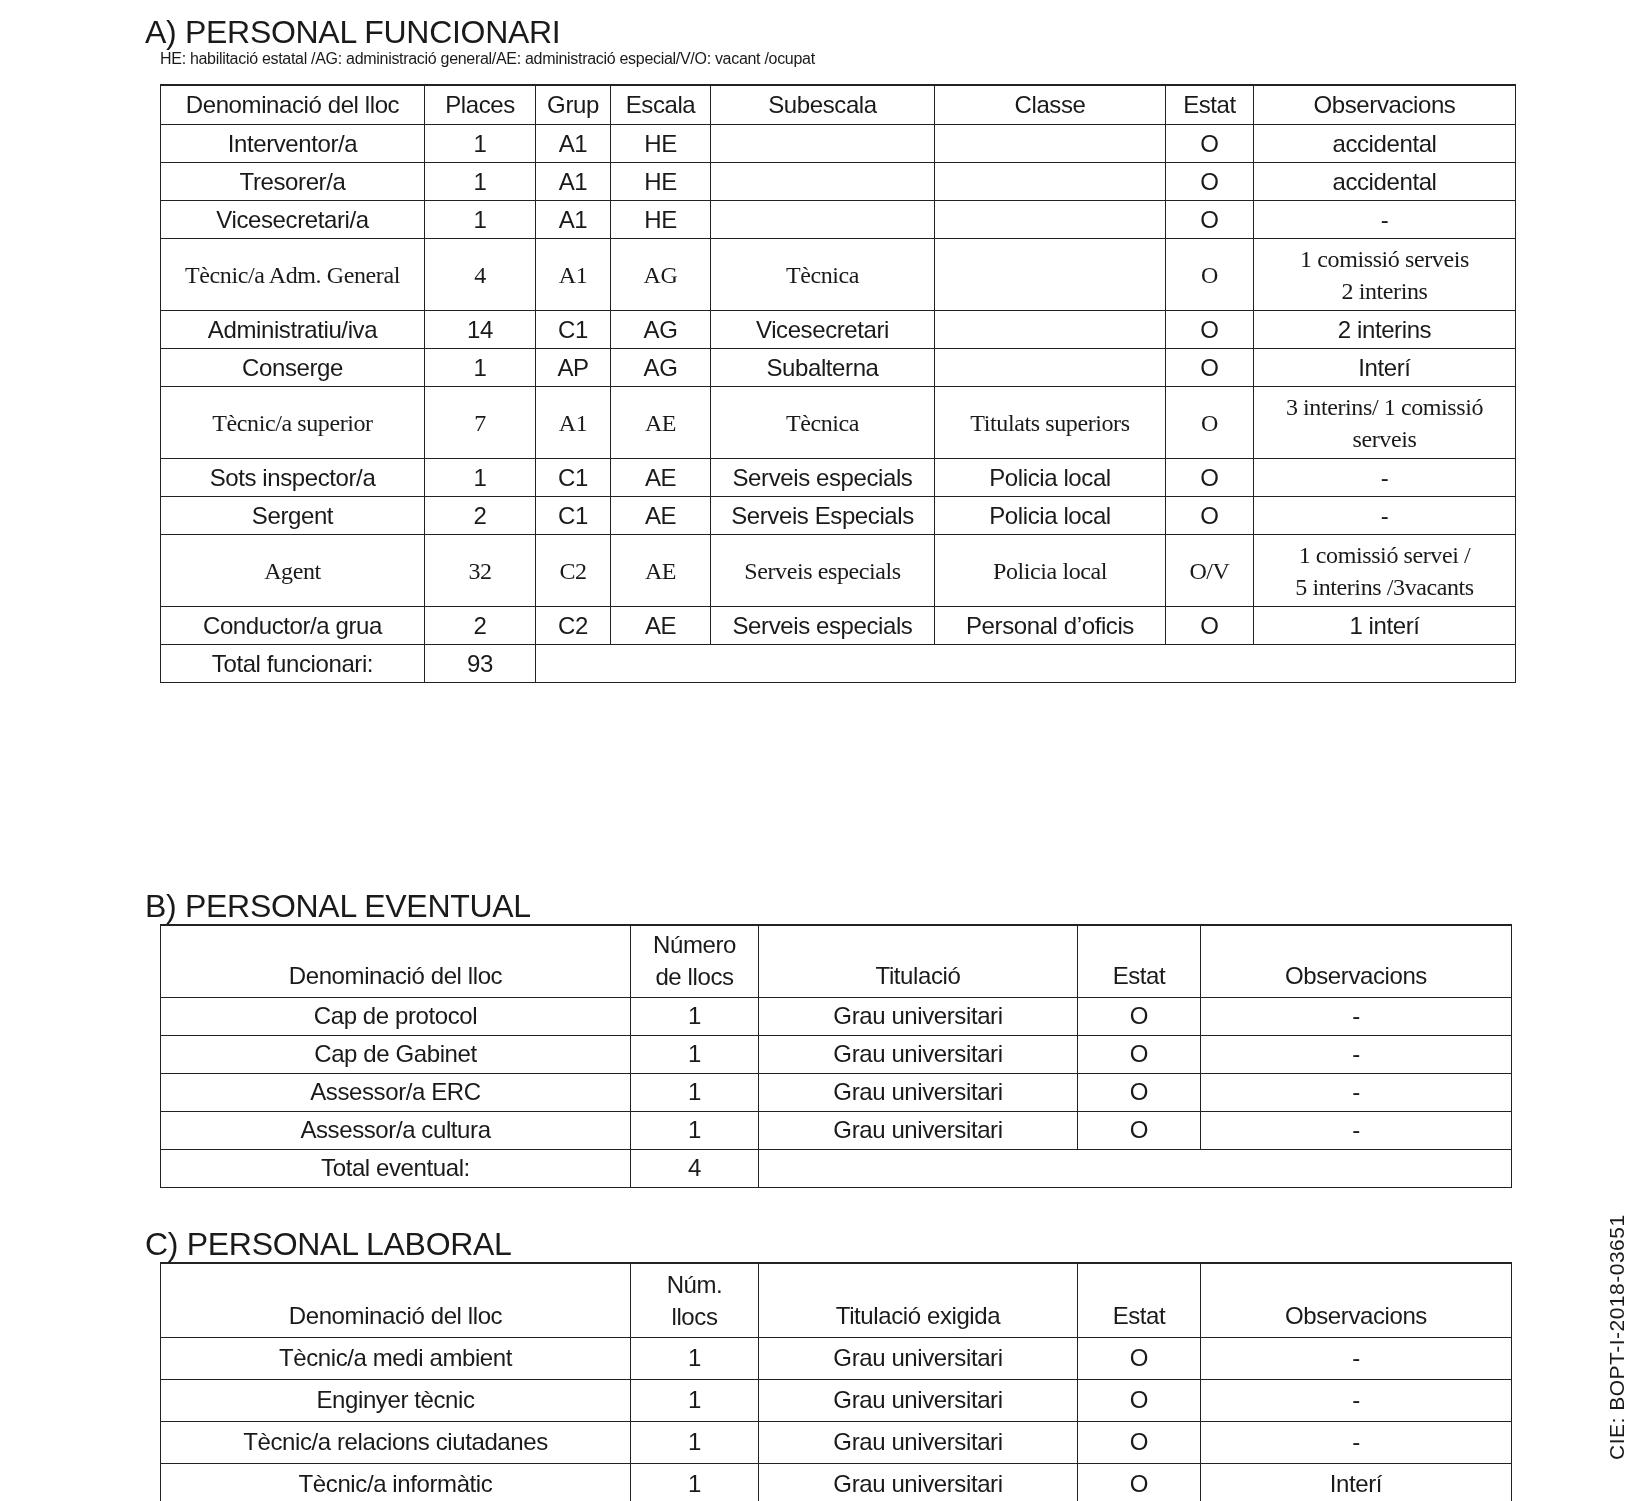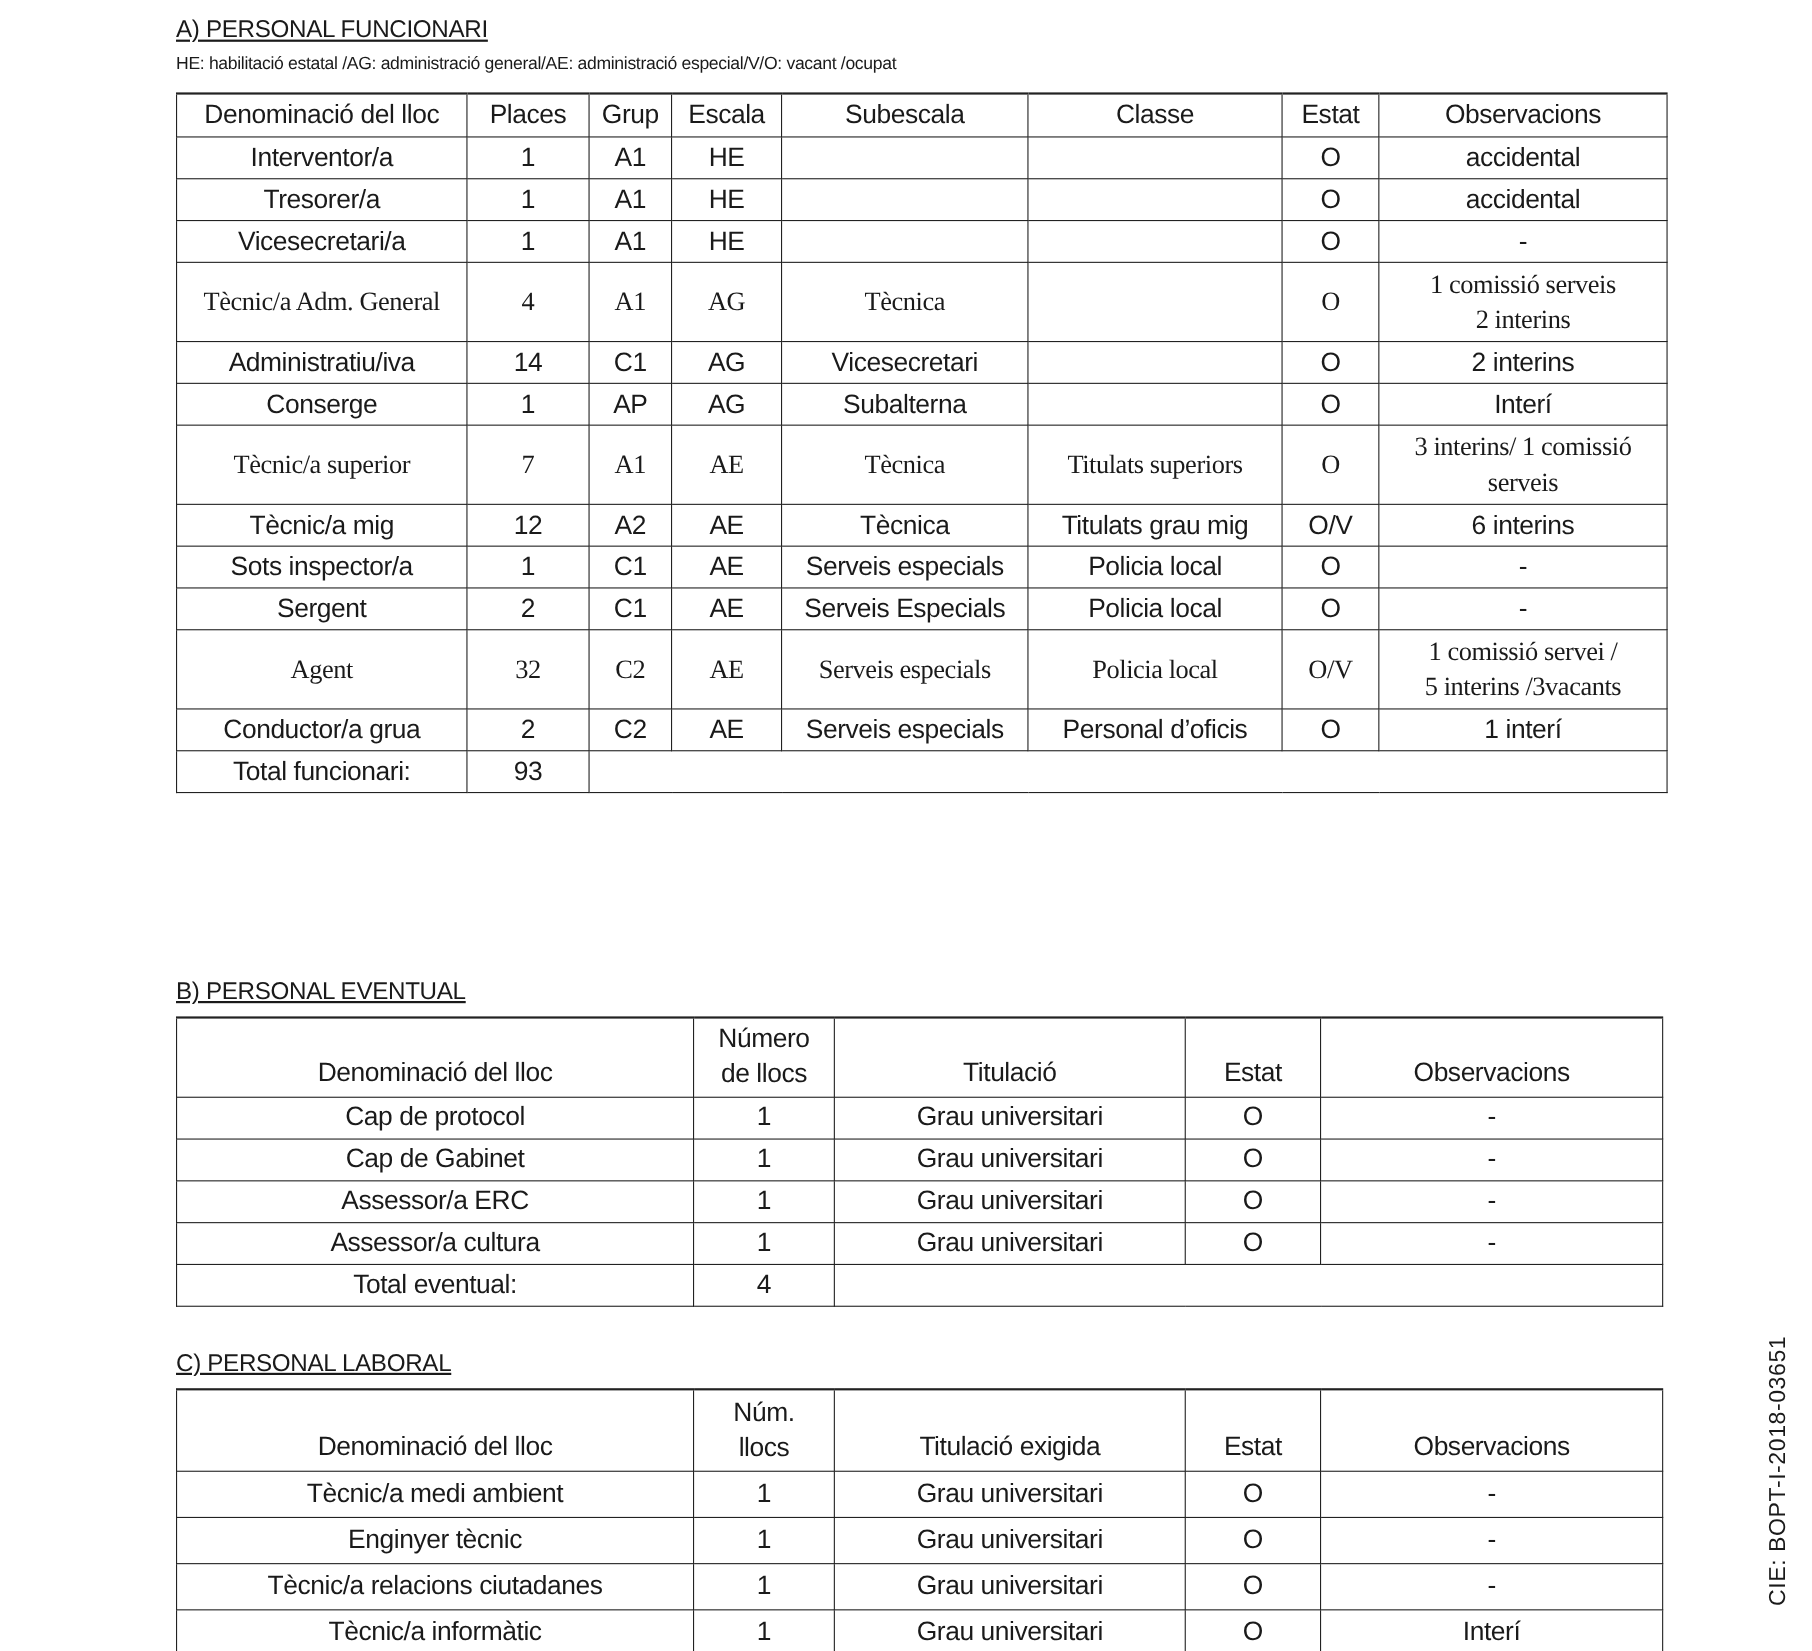--- a/index.html
+++ b/index.html
@@ -1,18 +1,18 @@
 <!DOCTYPE html>
 <html><head>
 <meta charset="utf-8">
 <style>
   html, body { margin:0; padding:0; background:#ffffff; }
   body { width:1647px; height:1501px; position:relative; overflow:hidden;
          font-family:"Liberation Sans", sans-serif; color:#1a1a1a; }
-  .sec-title { position:absolute; left:160px; font-size:22px; letter-spacing:-0.3px; white-space:nowrap;text-decoration:underline; }
+  .sec-title { position:absolute; left:145px; font-size:32px; letter-spacing:-0.3px; white-space:nowrap; }
   .legend { position:absolute; left:160px; top:50px; font-size:16px; letter-spacing:-0.3px; white-space:nowrap; }
   table { position:absolute; border-collapse:collapse; table-layout:fixed; }
   td, th { border:1.5px solid #222; font-weight:normal; font-size:24px; letter-spacing:-0.4px;
            padding:0 10px; line-height:34px; vertical-align:middle; }
   .c { text-align:center; }
   .l { text-align:center;margin-left:17px; }
   #tblA { left:160px; top:84px; width:1355px; }
   #tblA tr { height:38px; }
   #tblA tr.tall { height:72px;font-family:Liberation Serif, serif; }
   #tblA th { border-top:2.5px solid #222; height:38px; }
@@ -121,30 +121,20 @@
         <td class="l">Tècnic/a superior</td>
         <td class="c">7</td>
         <td class="c">A1</td>
         <td class="c">AE</td>
         <td class="c">Tècnica</td>
         <td class="l">Titulats superiors</td>
         <td class="c">O</td>
         <td class="c ml"><span>3 interins/ 1 comissió</span><br><span>serveis</span></td>
       </tr>
       <tr>
-        <td class="l">Tècnic/a mig</td>
-        <td class="c">12</td>
-        <td class="c">A2</td>
-        <td class="c">AE</td>
-        <td class="c">Tècnica</td>
-        <td class="l">Titulats grau mig</td>
-        <td class="c">O/V</td>
-        <td class="c ml"><span>6 interins</span></td>
-      </tr>
-      <tr>
         <td class="l">Sots inspector/a</td>
         <td class="c">1</td>
         <td class="c">C1</td>
         <td class="c">AE</td>
         <td class="c">Serveis especials</td>
         <td class="l">Policia local</td>
         <td class="c">O</td>
         <td class="c ml"><span>-</span></td>
       </tr>
       <tr>

